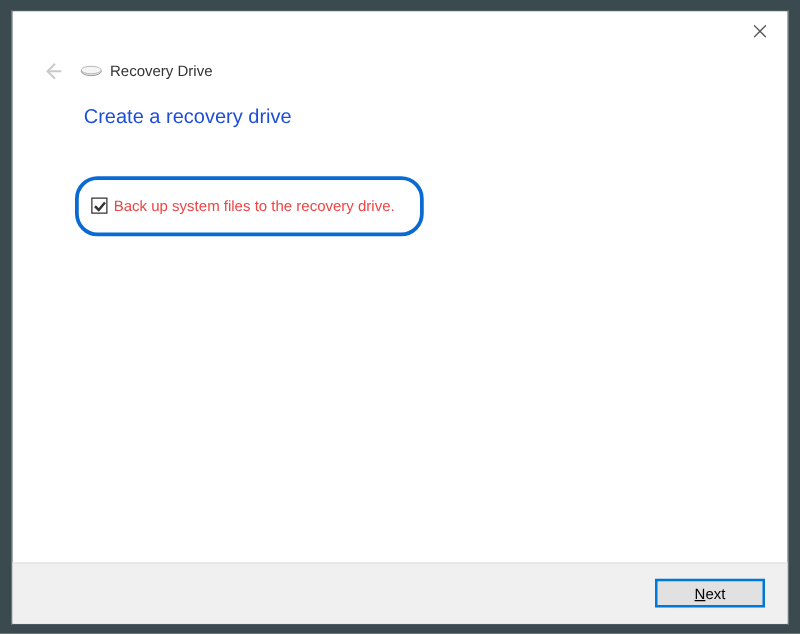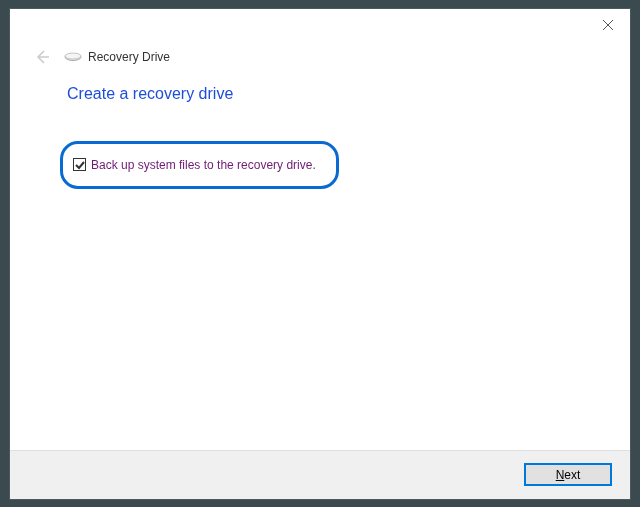--- a/index.html
+++ b/index.html
@@ -118,21 +118,21 @@
     }
     .checkbox svg {
       width: 10px;
       height: 10px;
       stroke: #333;
       stroke-width: 2;
       fill: none;
     }
     .checkbox-label {
       font-size: 12px;
-      color: #701a75;
+      color: #ef4444;
       cursor: pointer;
     }
     .button-bar {
       border-top: 1px solid #e0e0e0;
       background: #f0f0f0;
       height: 49px;
       display: flex;
       align-items: center;
       justify-content: flex-end;
       padding: 0 18px;

